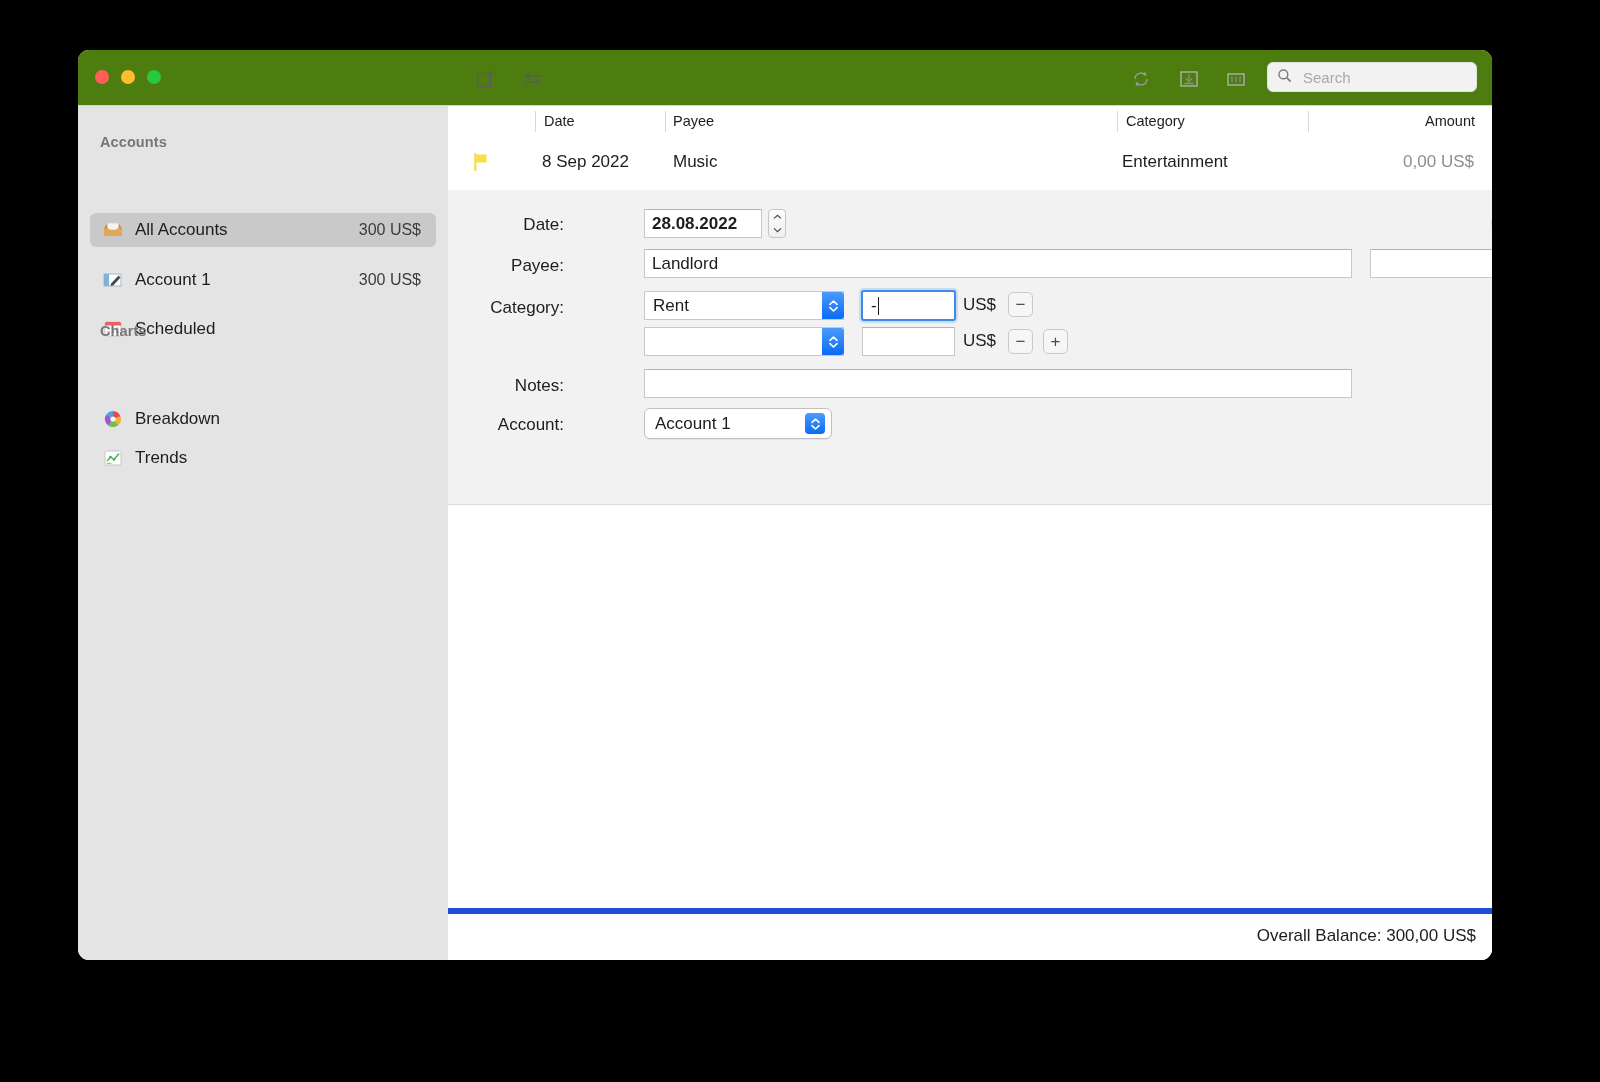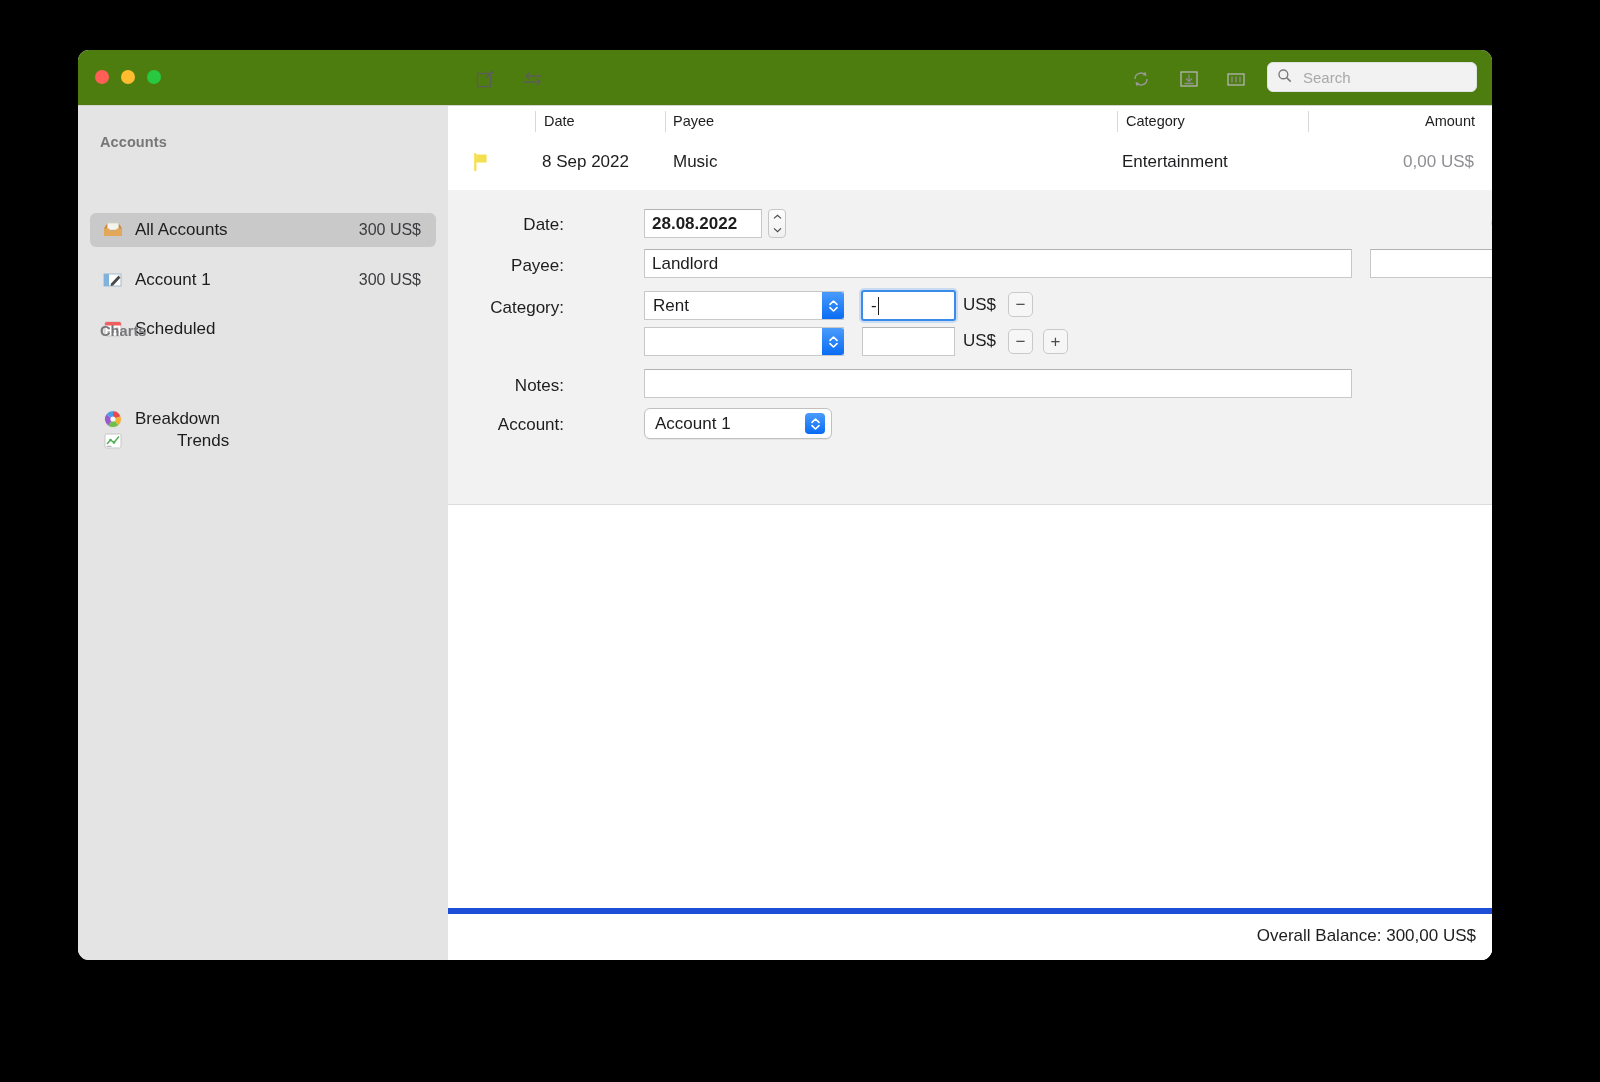--- a/index.html
+++ b/index.html
@@ -151,21 +151,21 @@
   .sb-value {
     font-size: 16px;
     color: #3c3c40;
     white-space: nowrap;
   }
 
   #sb-all-accounts { top: 107px; }
   #sb-account-1    { top: 157px; }
   #sb-scheduled    { top: 206px; }
   #sb-breakdown    { top: 296px; }
-  #sb-trends       { top: 318px; gap: 42px; }
+  #sb-trends       { top: 335px; }
 
   
   #content {
     position: absolute;
     left: 370px;
     top: 56px;
     width: 1044px;
     height: 854px;
     background: #ffffff;
   }

